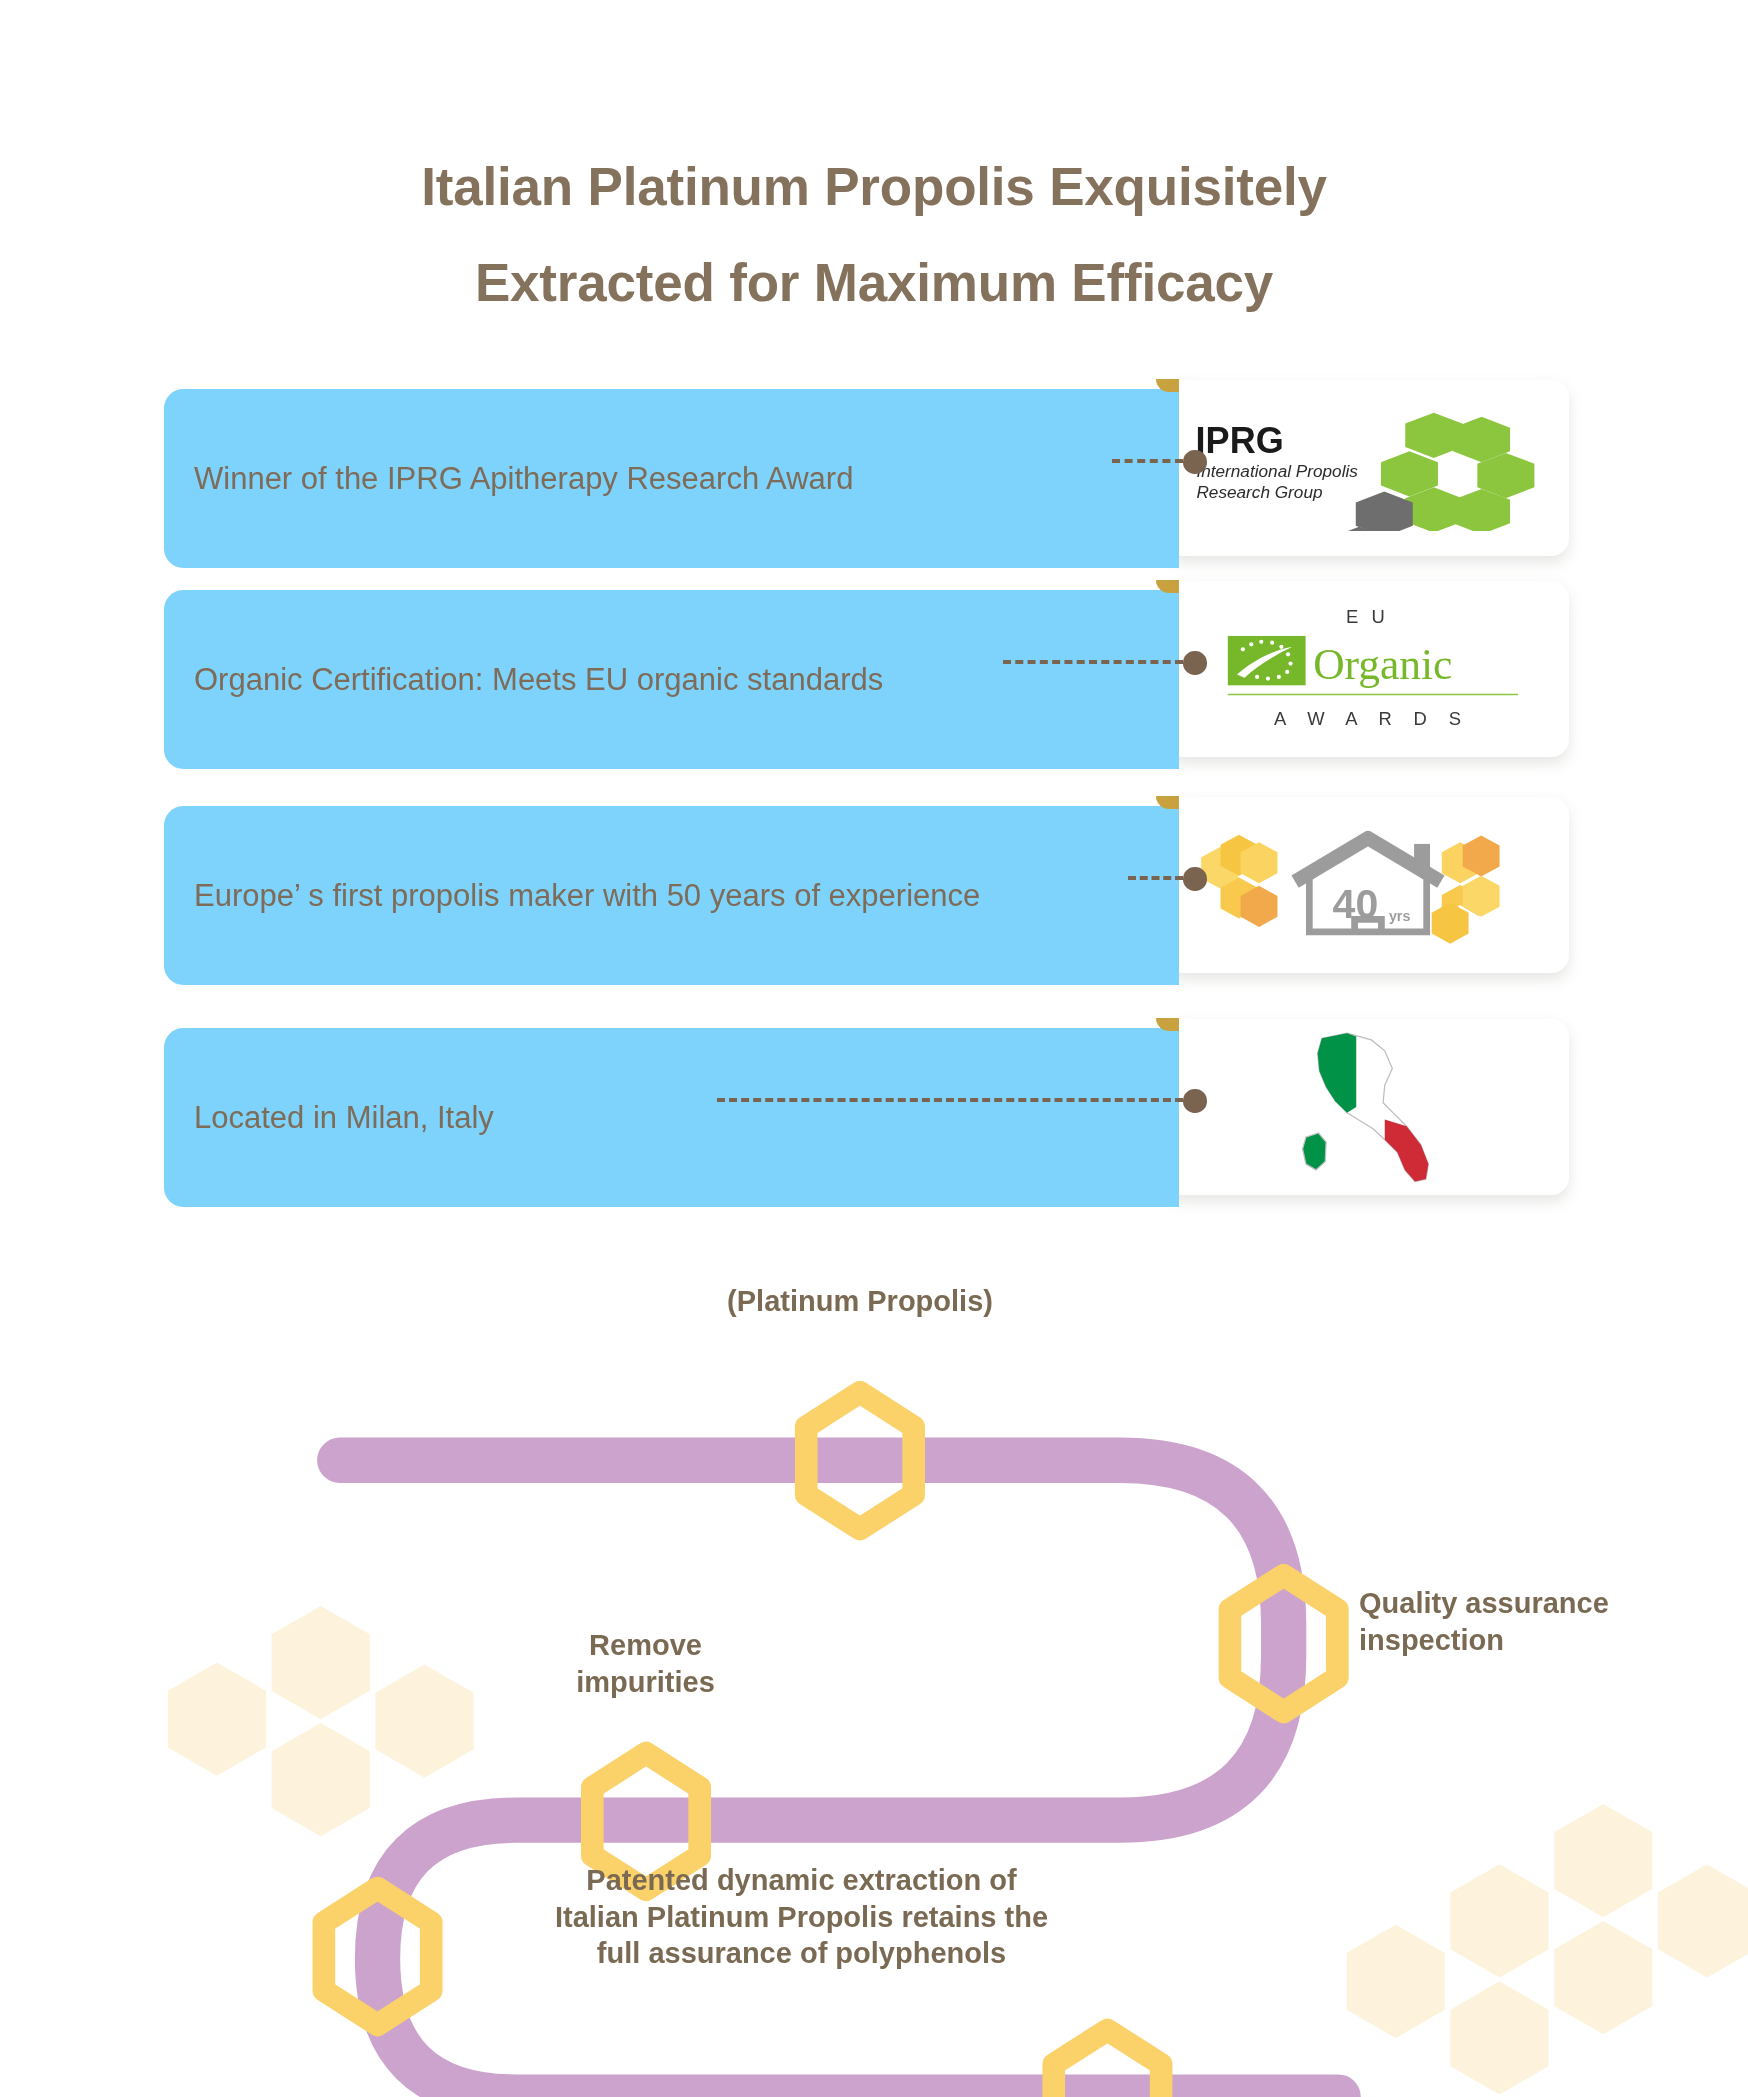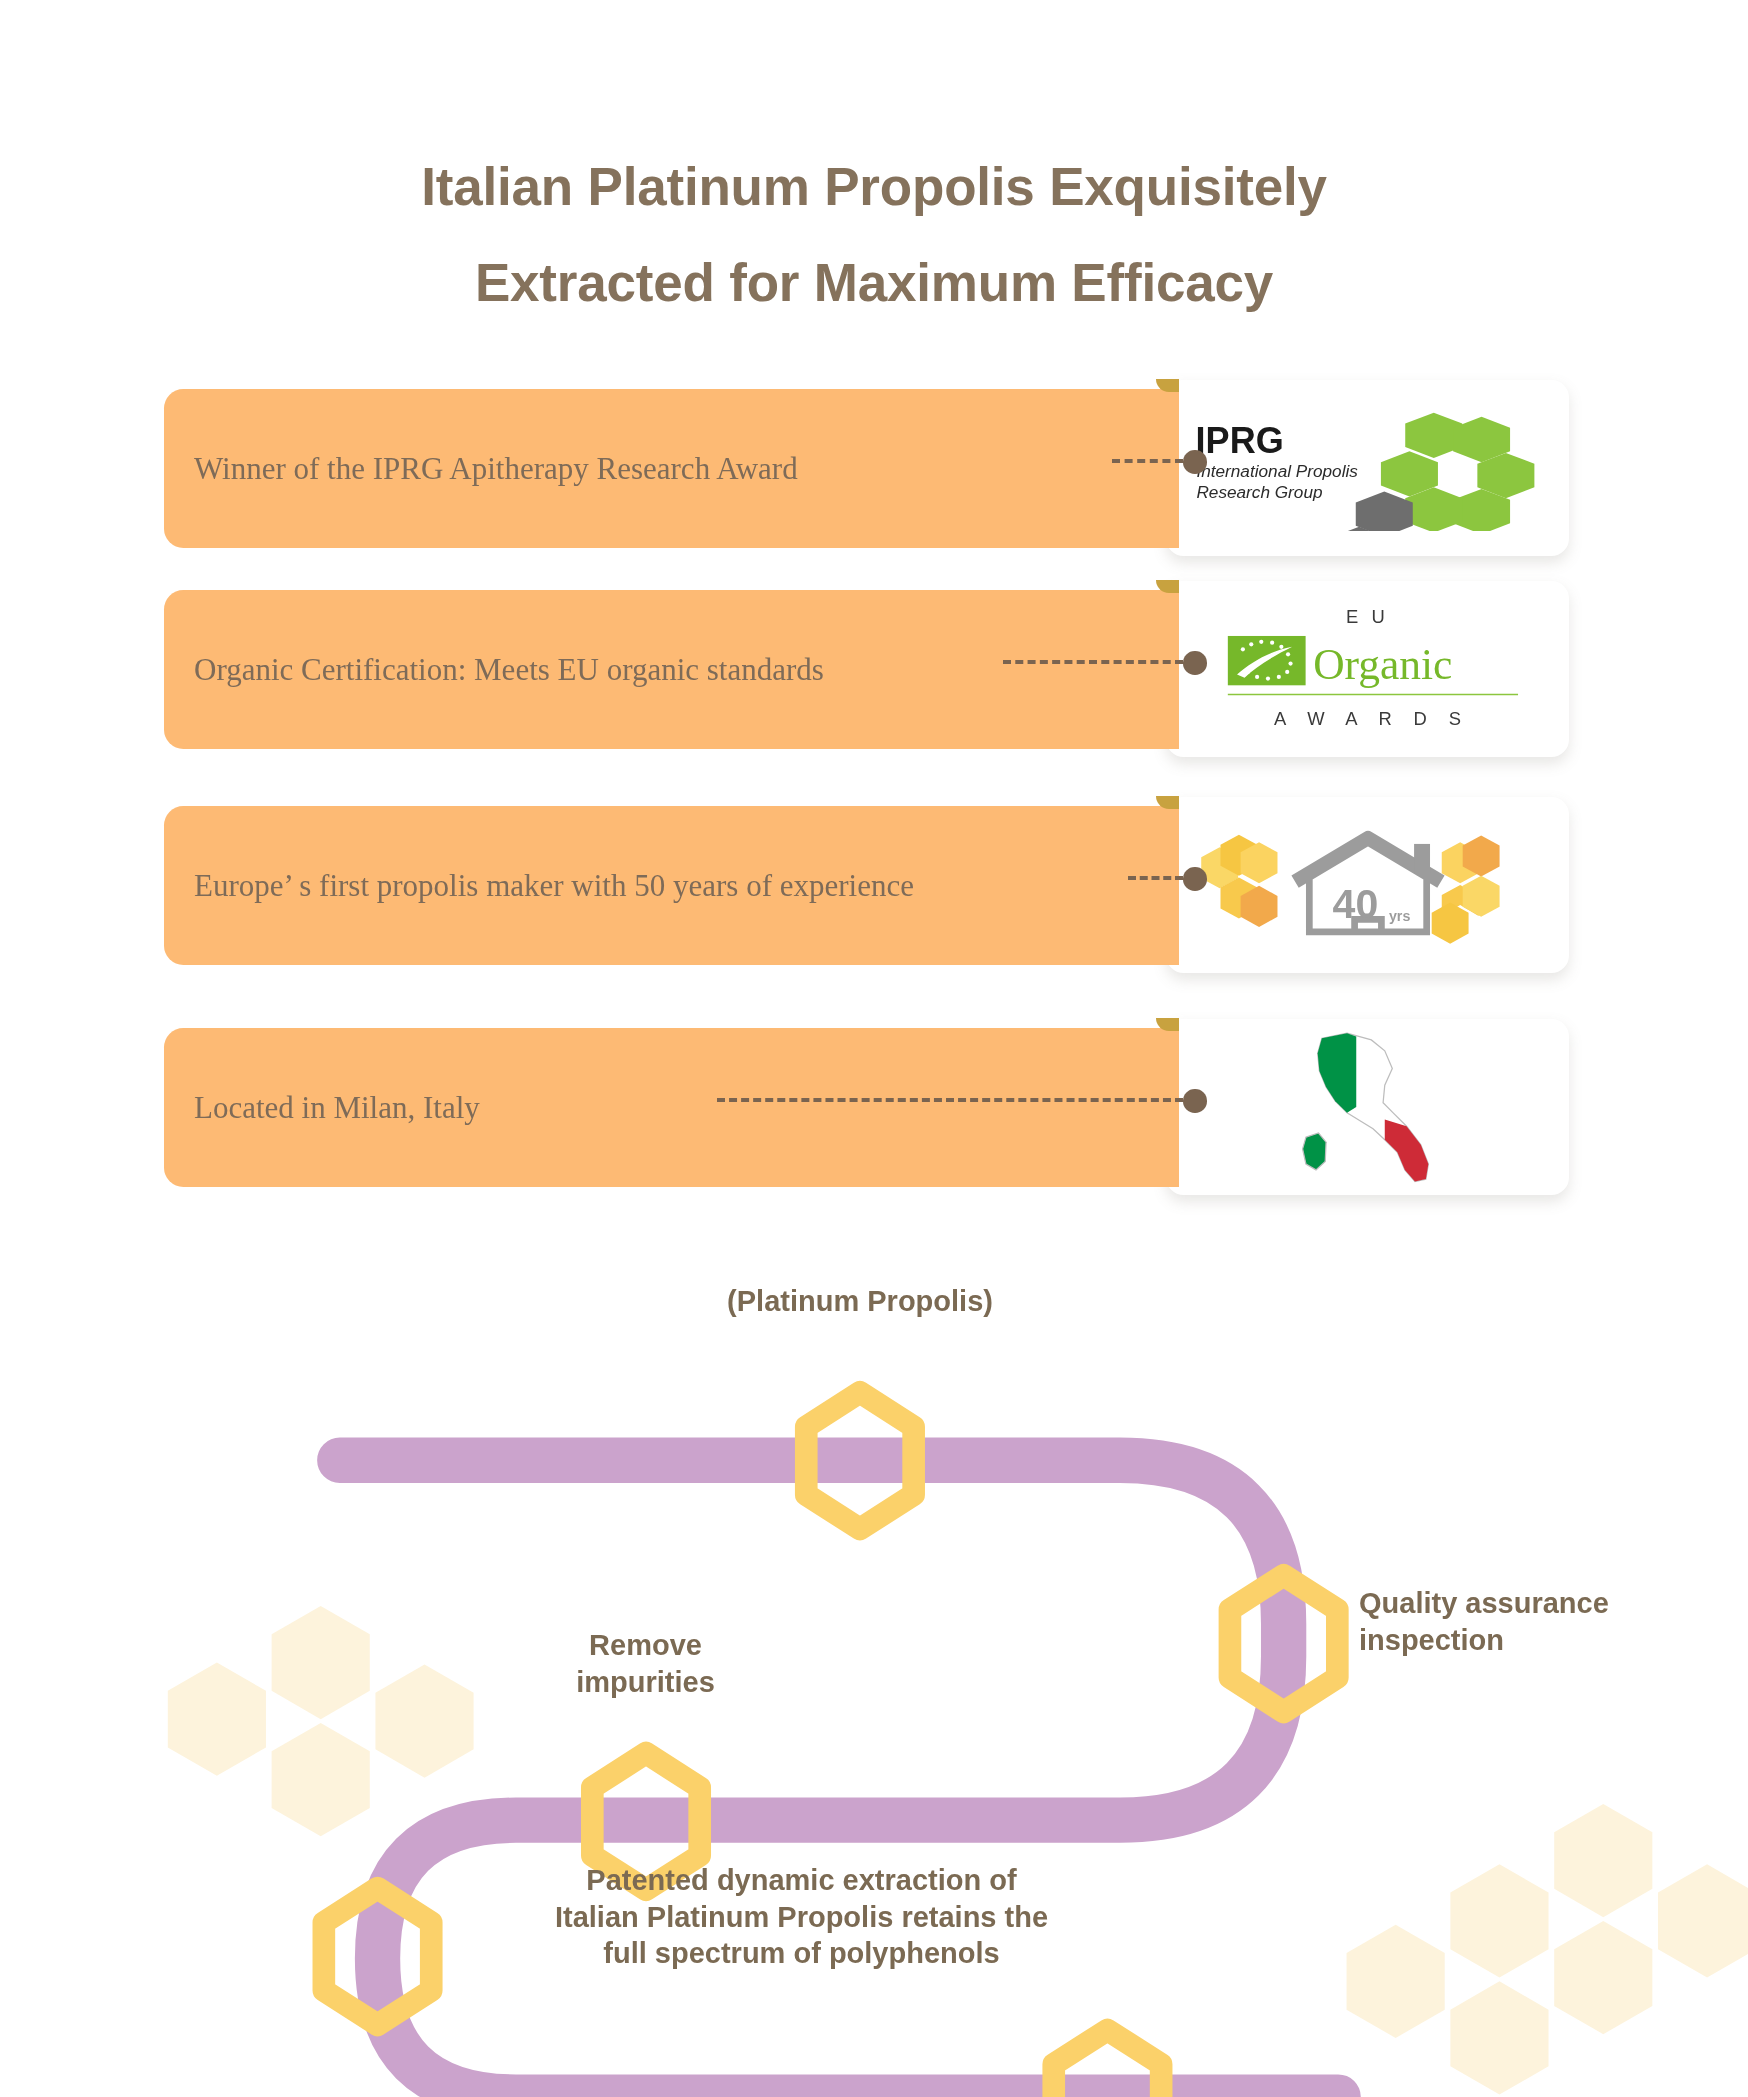--- a/index.html
+++ b/index.html
@@ -17,23 +17,23 @@
 
   
   .badge-row{ position:absolute; left:0; width:1748px; height:185px; }
   .badge-card{
     position:absolute; left:1166px; top:0; width:403px; height:176px;
     background:#ffffff; border-radius:17.6px;
     box-shadow: 0 6.7px 14.3px rgba(120,110,100,.17);
     display:flex; align-items:center; justify-content:center;
   }
   .badge-bar{
-    position:absolute; left:164px; top:9.2px; width:1015px; height:159px;
-    background:#fdba74; border-radius:19.3px 0 0 19.3px;
-    display:flex; align-items:center;font-family:Liberation Serif, serif;
+    position:absolute; left:164px; top:9.2px; width:1015px; height:179px;
+    background:#7dd3fc; border-radius:19.3px 0 0 19.3px;
+    display:flex; align-items:center;
   }
   .badge-bar .fold{
     position:absolute; right:0; top:-10px; width:23.5px; height:12.6px;
     background:#C8A23F; border-radius:0 0 0 17px;
   }
   .badge-text{
     color:#7E6B58; font-size:31px; line-height:1.27; font-weight:400;
     padding-left:30px; max-width:914px;
   }
   .connector{
@@ -272,21 +272,21 @@
   </div>
 
   <div class="flow-label" style="left:461px; top:348px; width:369px;">
     <div>Remove</div>
     <div>impurities</div>
   </div>
 
   <div class="flow-label" style="left:466px; top:583px; width:671px;">
     <div>Patented dynamic extraction of</div>
     <div>Italian Platinum Propolis retains the</div>
-    <div>full spectrum of polyphenols</div>
+    <div>full assurance of polyphenols</div>
   </div>
 </div>
 
 <div id="bee">
   <svg width="411" height="411" viewBox="0 0 980 980">
 
     <g>
       <path d="M250 560 C110 580 40 700 70 800 C100 880 230 880 300 810 C340 760 330 640 250 560 Z" fill="#D6EAF8" opacity="0.85"></path>
       <path d="M700 560 C840 580 920 690 890 790 C860 875 730 880 660 812 C620 762 625 640 700 560 Z" fill="#D6EAF8" opacity="0.85"></path>
       <g stroke="#FFFFFF" stroke-width="6" fill="none" opacity="0.9">

